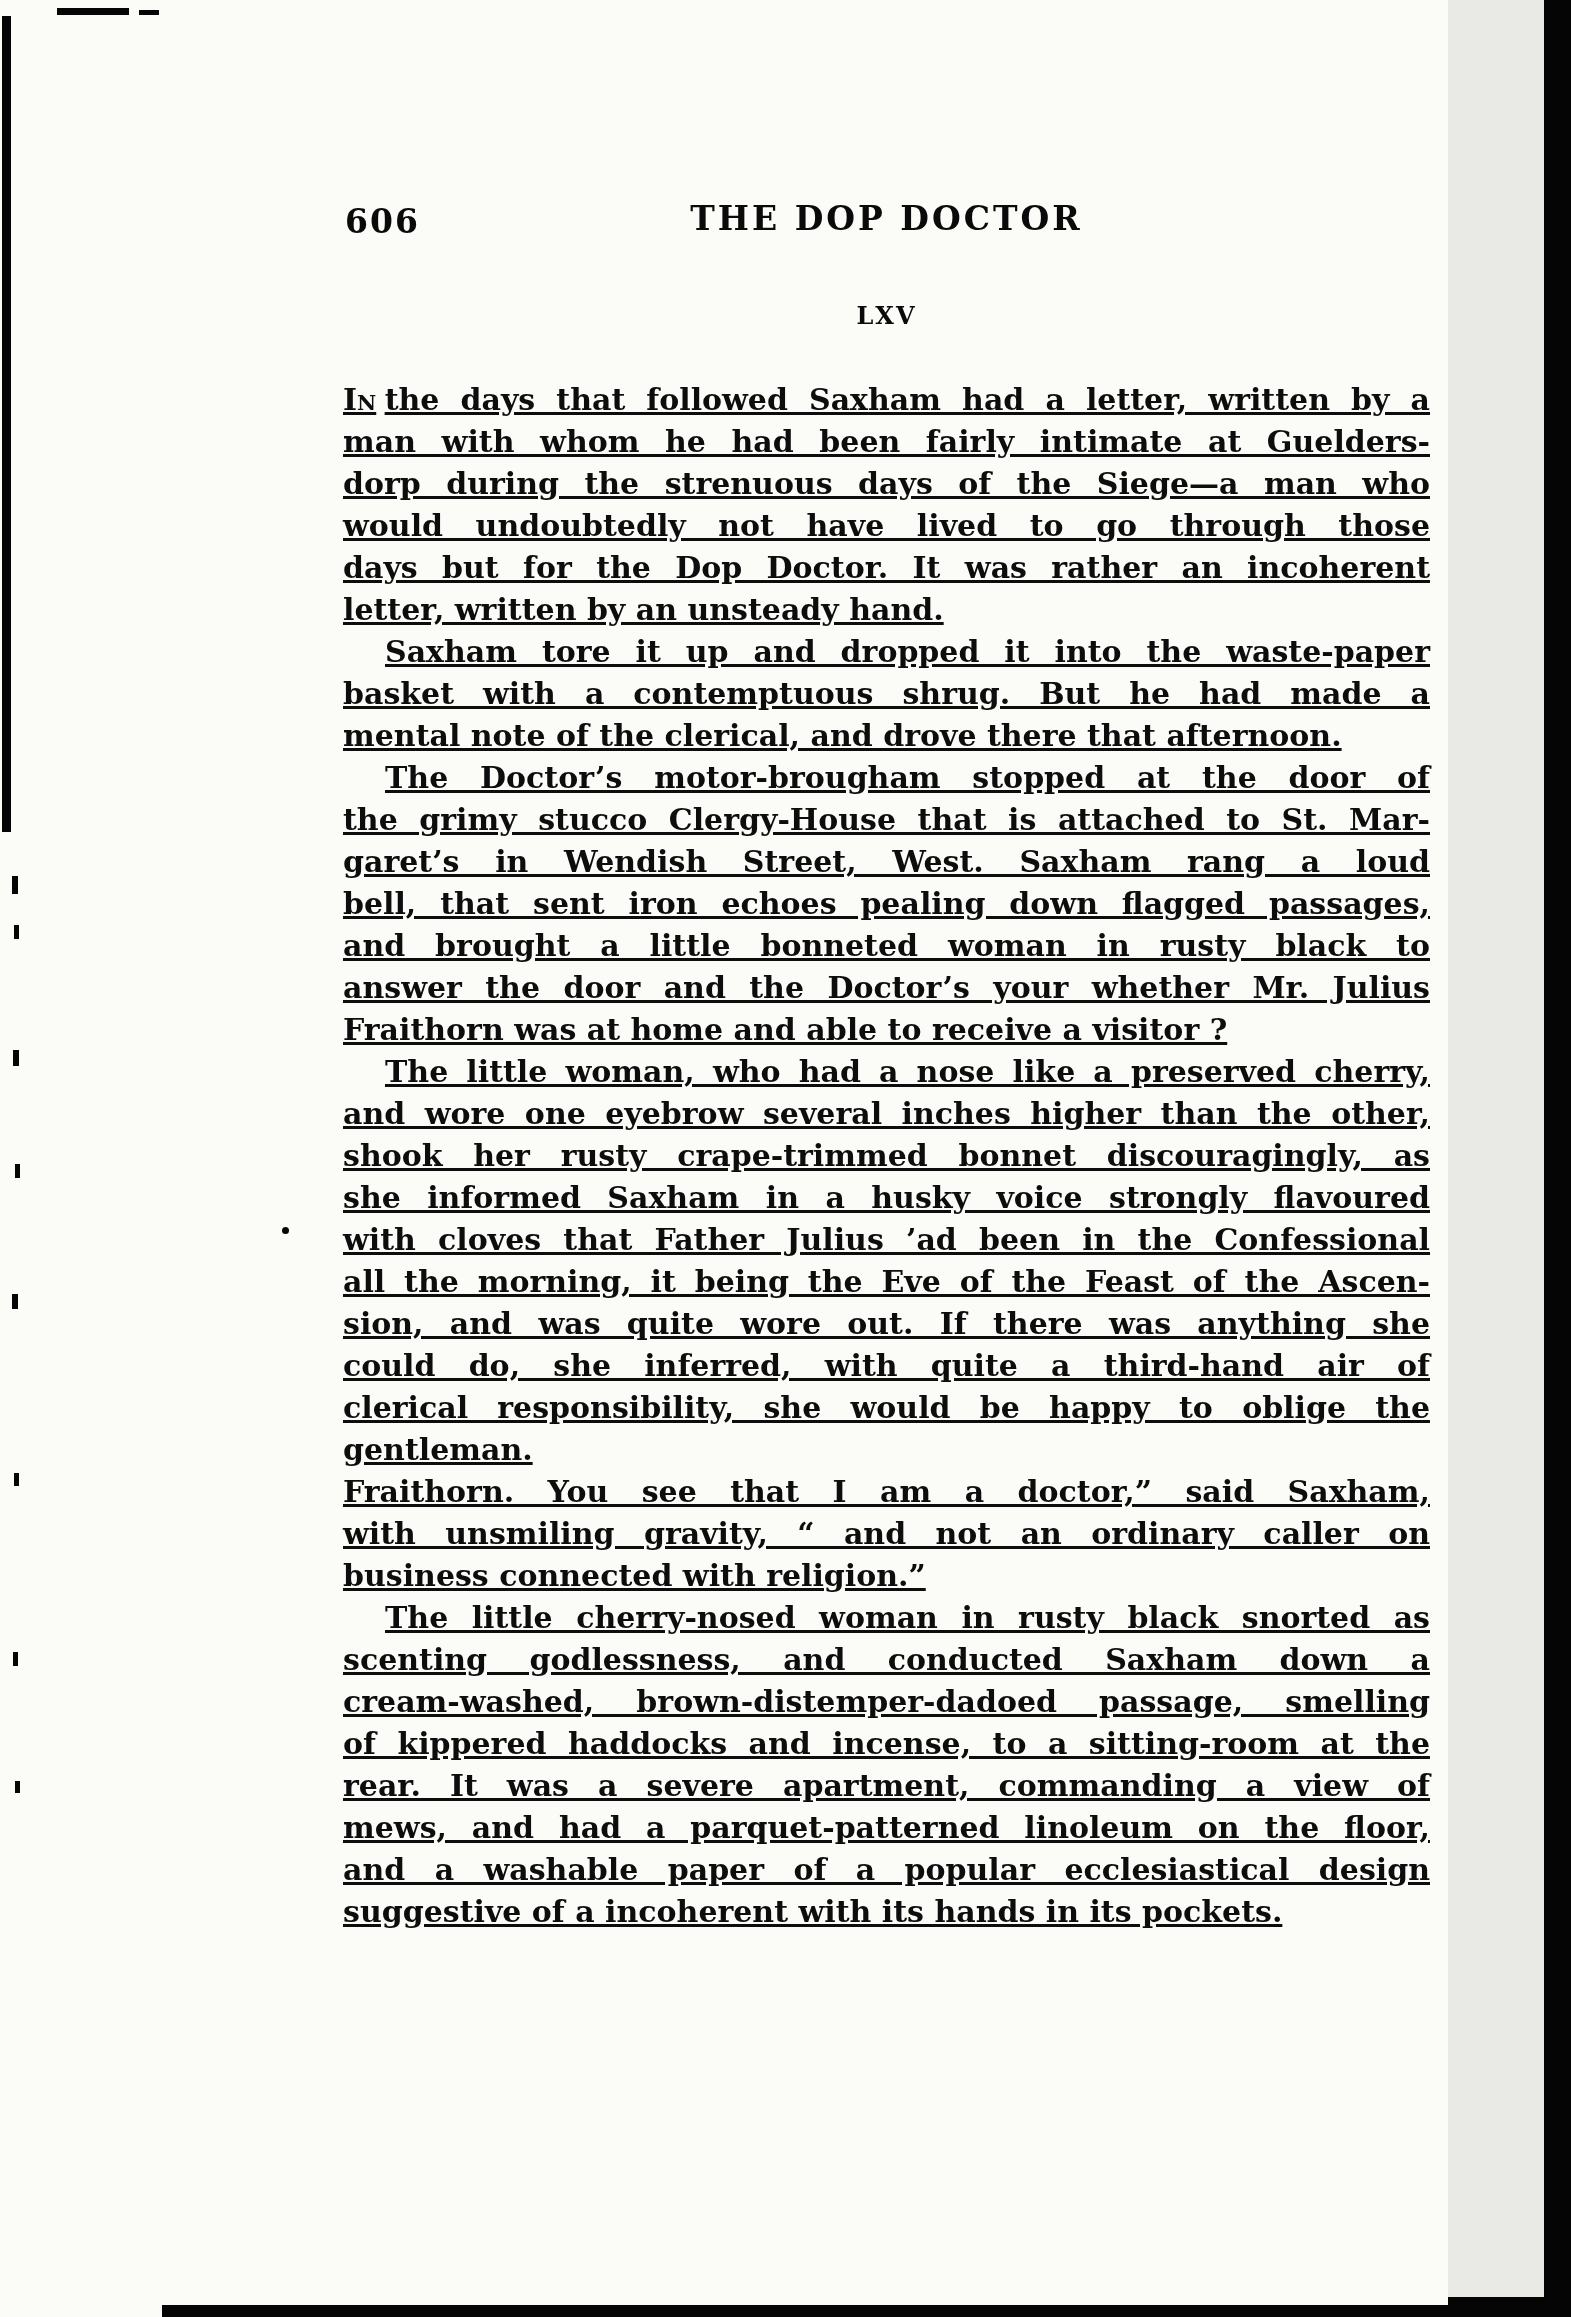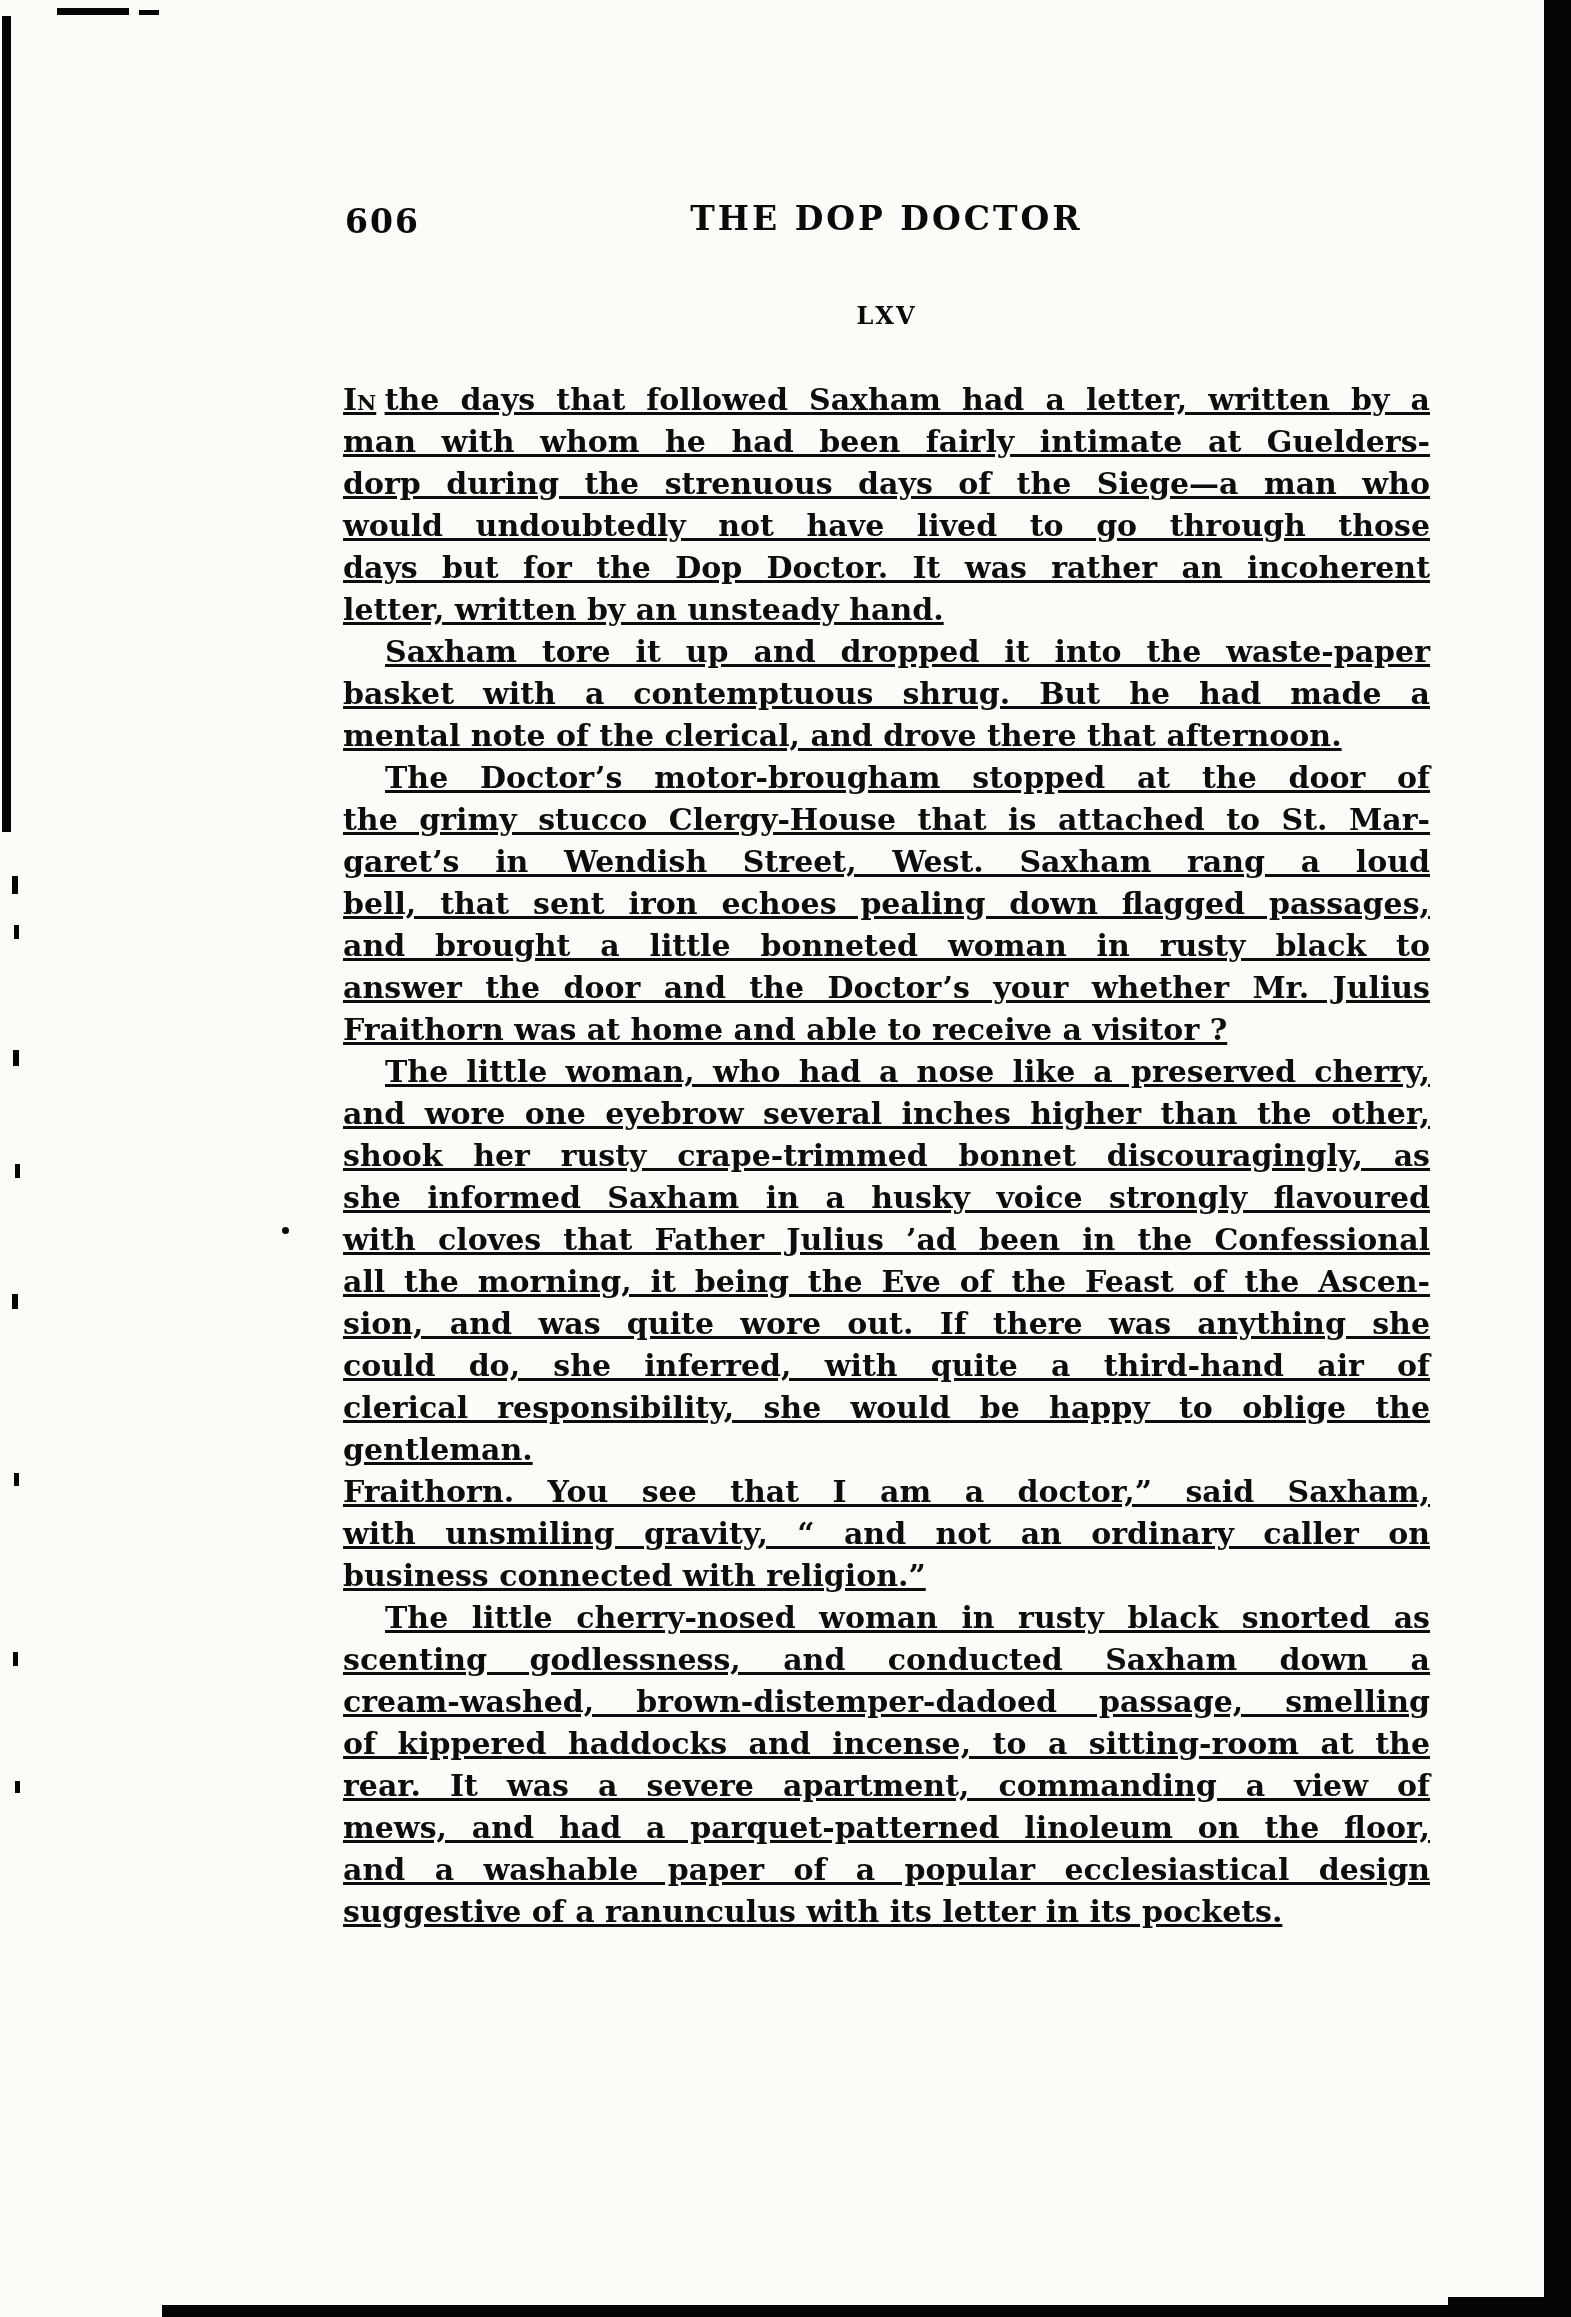--- a/index.html
+++ b/index.html
@@ -10,21 +10,21 @@
     width: 1571px;
     height: 2317px;
     position: relative;
     background: #e9e9e6;
     overflow: hidden;
     font-family: "DejaVu Serif", serif;
   }
   .page {
     position: absolute;
     left: 0; top: 0;
-    width: 1571px; height: 2317px;
+    width: 1448px; height: 2317px;
     background: #fbfbf8;
     color: #0a0a0a;
   }
   
   .page-number {
     position: absolute;
     left: 345px; top: 202px;
     font-size: 33px;
     font-weight: bold;
     letter-spacing: 2px;
@@ -134,21 +134,21 @@
     <div class="line">Fraithorn. You see that I am a doctor,” said Saxham,</div>
     <div class="line">with unsmiling gravity, “ and not an ordinary caller on</div>
     <div class="line p-end">business connected with religion.”</div>
     <div class="line indent">The little cherry-nosed woman in rusty black snorted as</div>
     <div class="line">scenting godlessness, and conducted Saxham down a</div>
     <div class="line">cream-washed, brown-distemper-dadoed passage, smelling</div>
     <div class="line">of kippered haddocks and incense, to a sitting-room at the</div>
     <div class="line">rear. It was a severe apartment, commanding a view of</div>
     <div class="line">mews, and had a parquet-patterned linoleum on the floor,</div>
     <div class="line">and a washable paper of a popular ecclesiastical design</div>
-    <div class="line p-end">suggestive of a ranunculus with its letter in its pockets.</div>
+    <div class="line p-end">suggestive of a incoherent with its hands in its pockets.</div>
   </div>
 
   <div class="artifact right-bar"></div>
   <div class="artifact bottom-strip"></div>
   <div class="artifact bottom-corner"></div>
   <div class="artifact tl-dash-1"></div>
   <div class="artifact tl-dash-2"></div>
   <div class="artifact left-line"></div>
   <div class="artifact lm-1"></div>
   <div class="artifact lm-2"></div>

